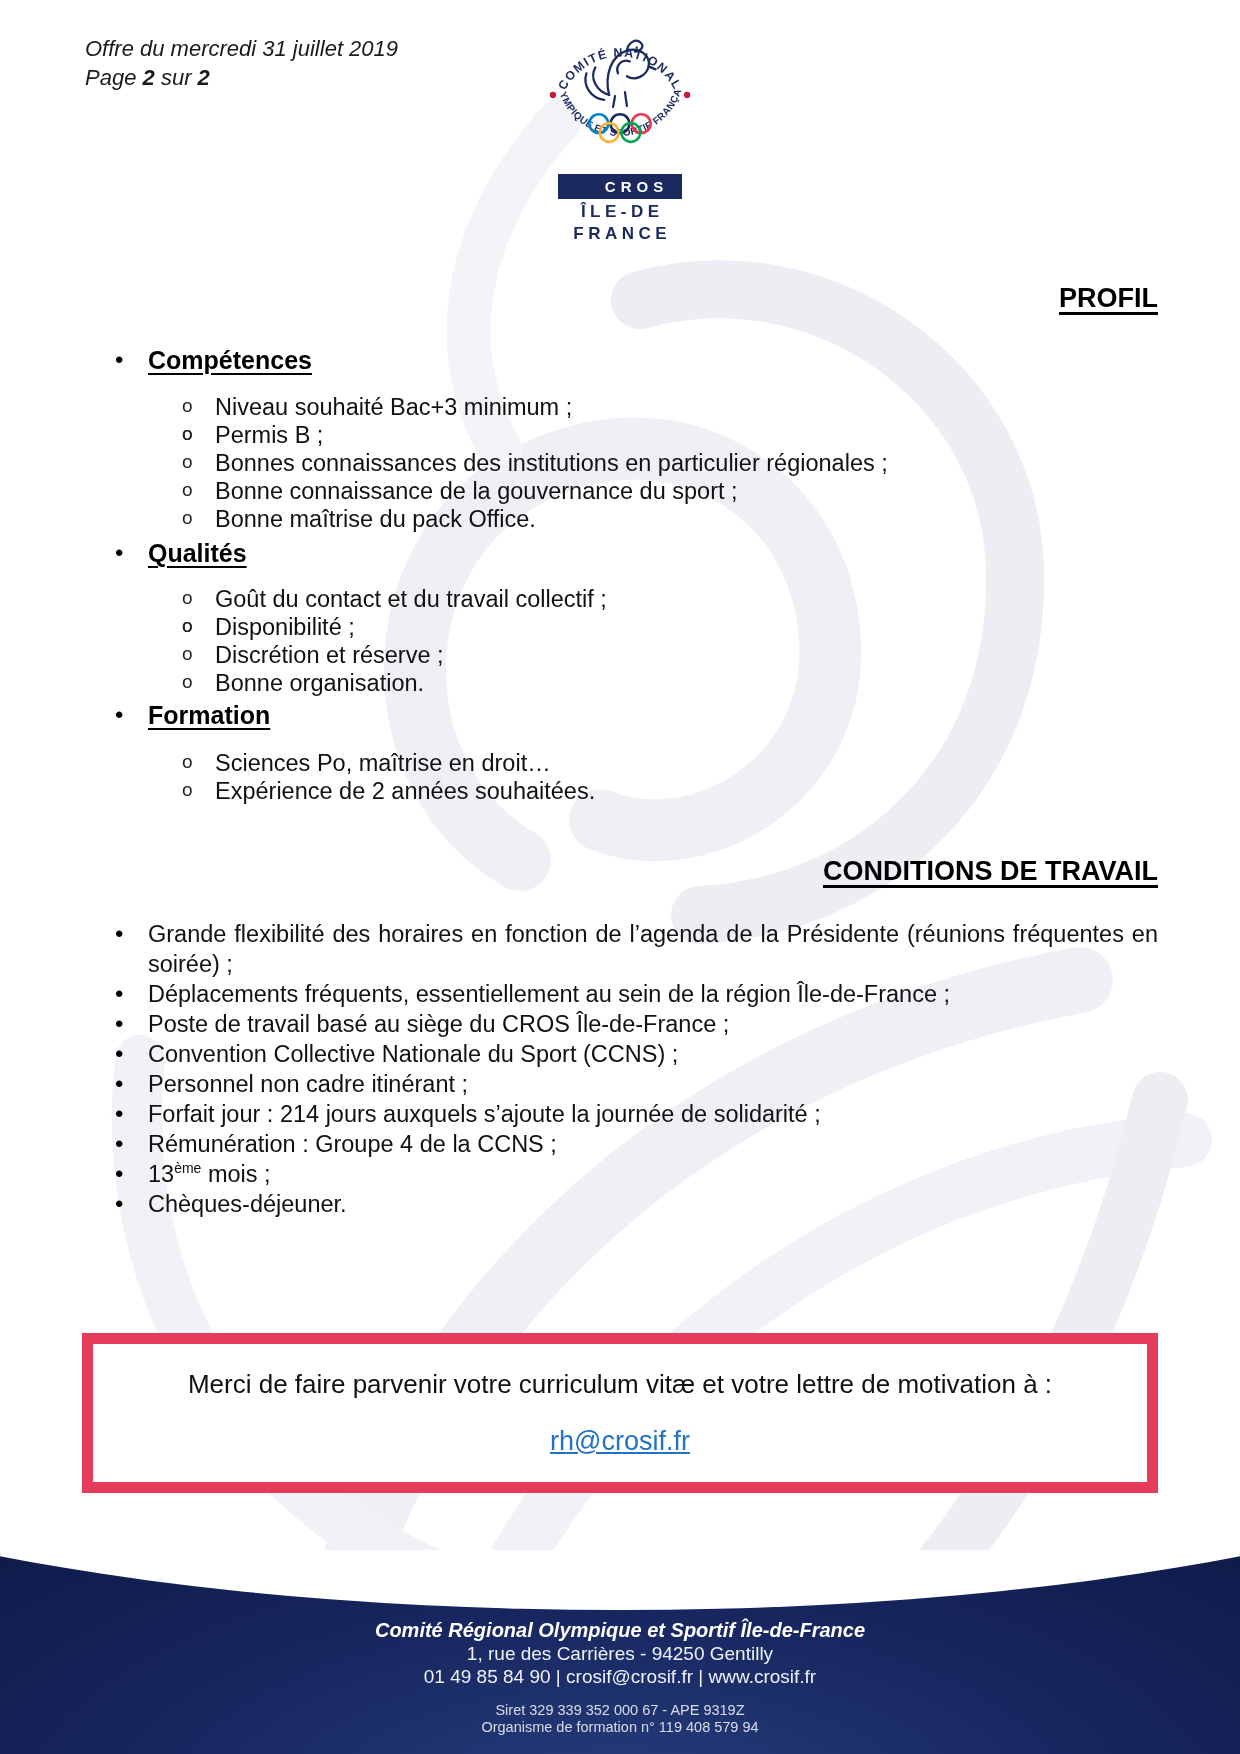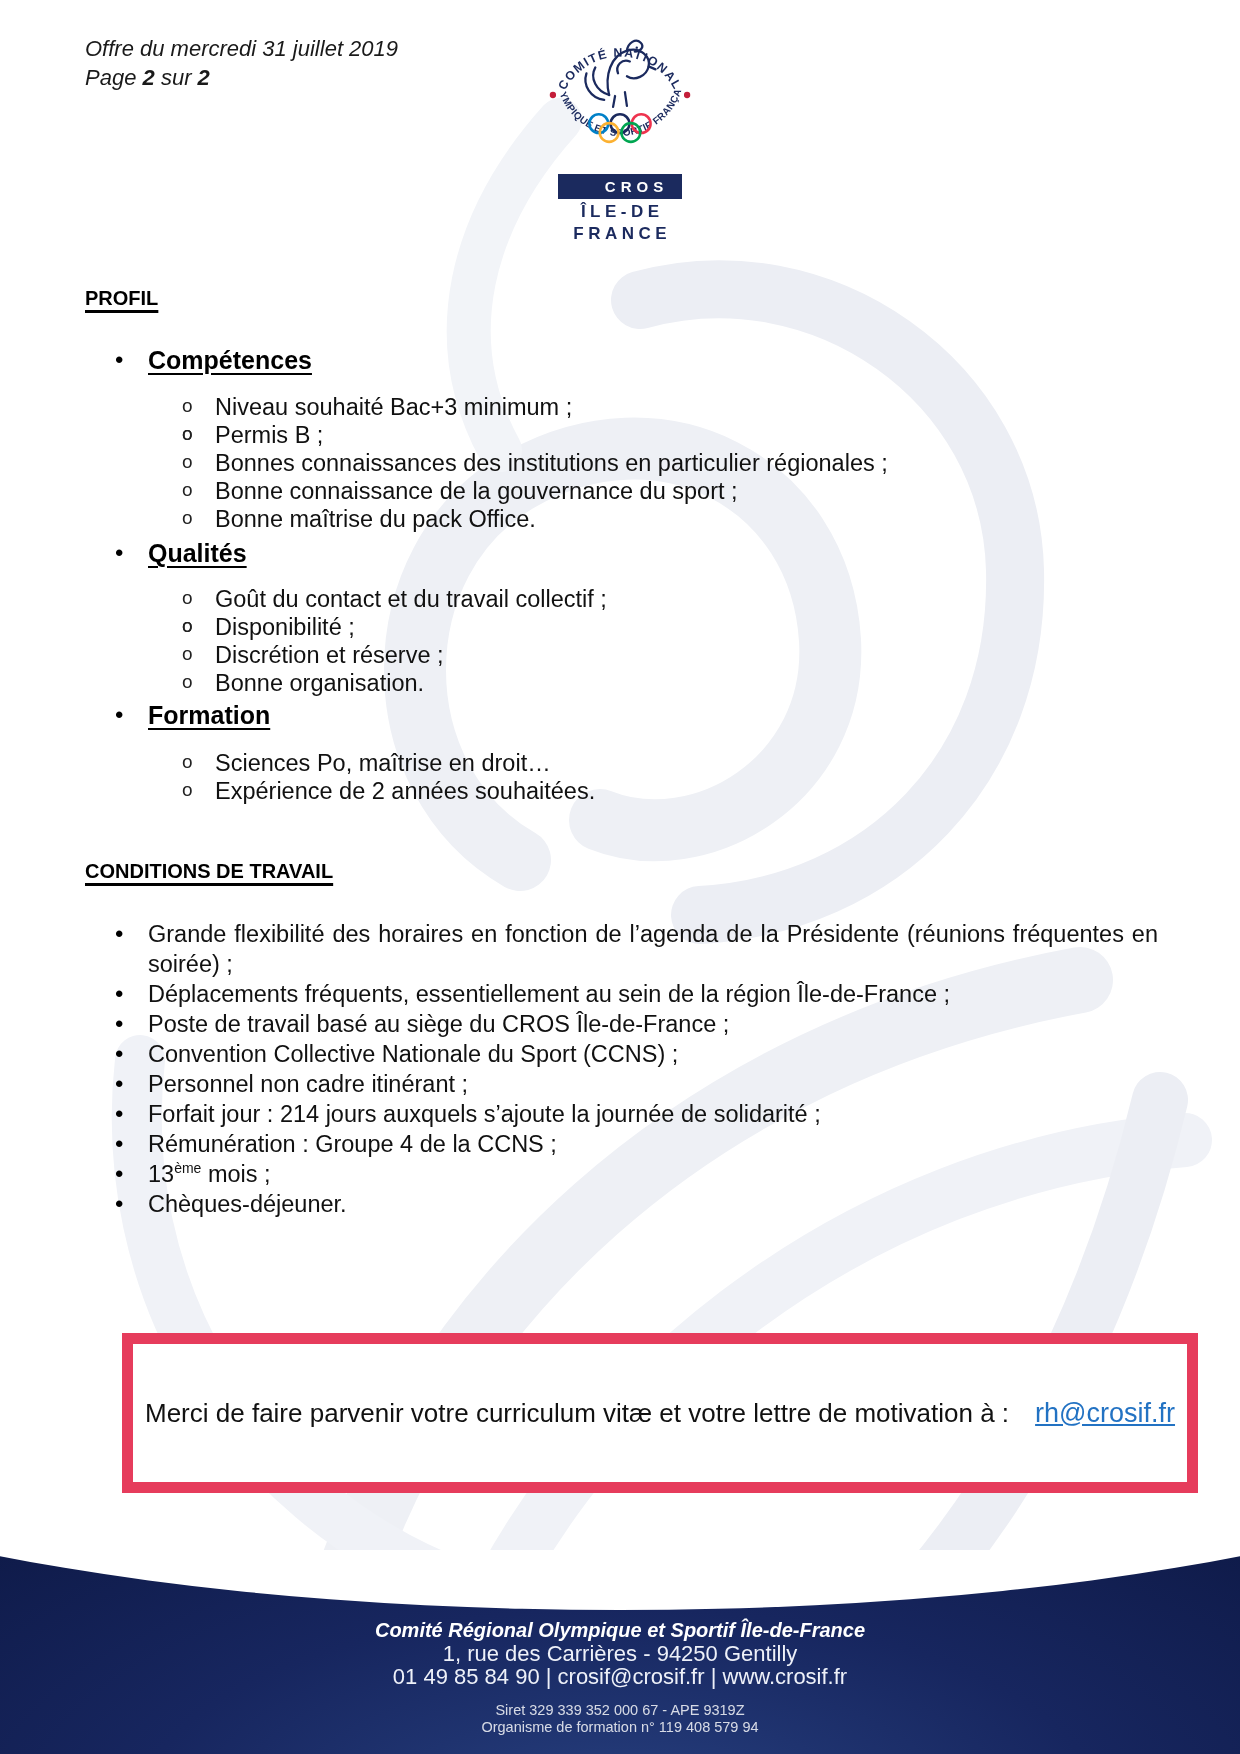--- a/index.html
+++ b/index.html
@@ -17,50 +17,50 @@
   .page-header { position:absolute; left:85px; top:34px; z-index:2; font-style:italic; font-size:22px; line-height:29px; }
   .page-header b { font-weight:700; }
   
   .logo-block { position:absolute; left:0; right:0; top:22px; z-index:2; display:flex; flex-direction:column; align-items:center; }
   .cros-bar { margin-top:4px; width:124px; height:25px; background:#1b2a5e; color:#fff;
               font-weight:700; font-size:15px; letter-spacing:5px; text-indent:5px;
               display:flex; align-items:center; justify-content:center;padding-left:28px; }
   .region { color:#1b2a5e; font-weight:700; font-size:17px; letter-spacing:4.5px; text-indent:4.5px; line-height:19px; margin-top:3px; }
   
   .content { position:absolute; left:85px; top:283px; width:1073px; z-index:1; }
-  h1.doc-h { font-size:20px; line-height:30px; font-weight:700; text-decoration:underline; text-decoration-thickness:2.5px; text-underline-offset:5px; color:#000; }
+  h1.doc-h { font-size:27px; line-height:30px; font-weight:700; text-decoration:underline; text-decoration-thickness:2.5px; text-underline-offset:5px; color:#000;text-align:right; }
   .group-label { position:relative; padding-left:63px; line-height:30px; }
   .group-label .b1 { position:absolute; left:30px; top:0; font-size:24px; color:#000; }
   .group-label .g-title { font-size:25px; font-weight:700; text-decoration:underline; text-decoration-thickness:2px; text-underline-offset:4px; color:#000; }
   ul { list-style:none; }
   ul.level2 li { position:relative; padding-left:130px; line-height:28px; font-size:23.5px; color:#111; }
   ul.level2 .b2 { position:absolute; left:97px; top:-1px; font-size:19px; color:#222; }
   .g1 { margin-top:32px; } .g1 ul { margin-top:14px; }
   .g2 { margin-top:5px;  } .g2 ul { margin-top:13px; }
   .g3 { margin-top:3px;  } .g3 ul { margin-top:15px; }
   h1.cond-h { margin-top:51px; }
   ul.cond { margin-top:33px; }
   ul.cond li { position:relative; padding-left:63px; line-height:30px; font-size:23.5px; color:#111; }
   ul.cond .b1 { position:absolute; left:30px; top:0; font-size:24px; color:#000; }
   ul.cond li.justify { text-align:justify; }
   ul.cond sup { font-size:14px; vertical-align:super; line-height:0; }
   
   .closing-box { position:absolute; left:82px; top:1333px; width:1076px; height:160px; z-index:1;
                  border:11px solid #e63c5c; background:#fff;
-                 display:flex; flex-direction:row; align-items:center; justify-content:center; gap:26px;margin-left:40px; }
+                 display:flex; flex-direction:column; align-items:center; justify-content:center; gap:26px; }
   .closing-box .msg { font-size:26px; color:#111; }
   .closing-box a.mail { font-size:27px; color:#2272c3; text-decoration:underline; }
   
   .page-footer { position:absolute; left:0; top:1550px; width:1240px; height:204px; z-index:3; overflow:hidden;
                  background:radial-gradient(ellipse at 50% 130%, #27407f 0%, #17265f 55%, #0f1b4a 100%); }
   .page-footer .curve { position:absolute; left:50%; margin-left:-1000px; top:-440px; width:2000px; height:500px;
                         border-radius:50%; background:#ffffff; }
   .footer-text { position:absolute; top:68px; left:0; width:100%; text-align:center; color:#ffffff; }
   .footer-text .org { font-weight:700; font-size:20px; line-height:24px;font-style:italic; }
-  .footer-text .addr, .footer-text .contact { font-size:22px; line-height:23px; color:#eef1f9; }
+  .footer-text .addr, .footer-text .contact { font-size:19px; line-height:23px; color:#eef1f9; }
   .footer-text .small { font-size:14.5px; line-height:17px; color:rgba(255,255,255,0.82); }
   .footer-text .gap { height:14px; }
 </style>
 </head>
 <body>
 
 <svg class="watermark" viewBox="0 0 1240 1754" xmlns="http://www.w3.org/2000/svg">
   <g fill="none" stroke="#eef0f5" stroke-linecap="round">
     <path d="M 520 860 C 380 780 380 560 520 480 C 660 400 820 480 830 640 C 838 780 700 860 600 820" stroke-width="62"></path>
     <path d="M 640 300 C 820 250 1010 380 1015 570 C 1020 770 880 905 700 915" stroke-width="58" stroke="#eceef4"></path>

